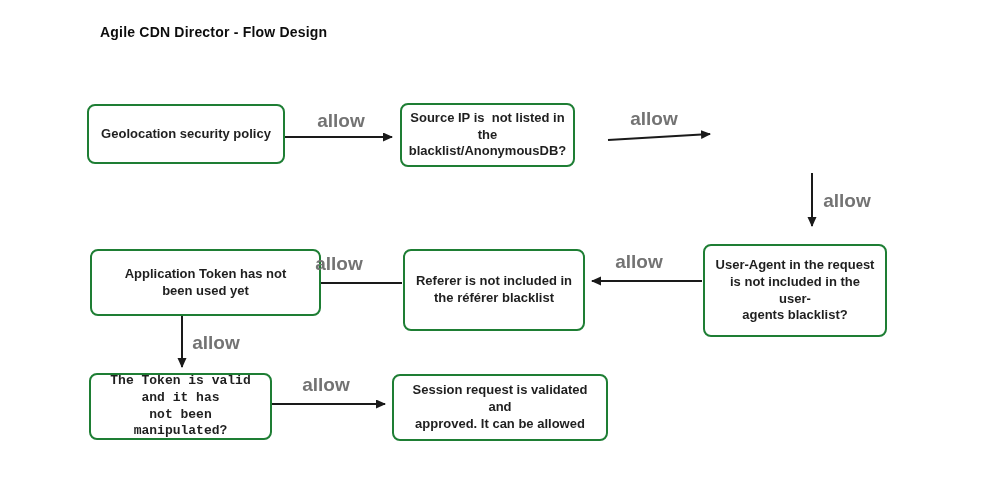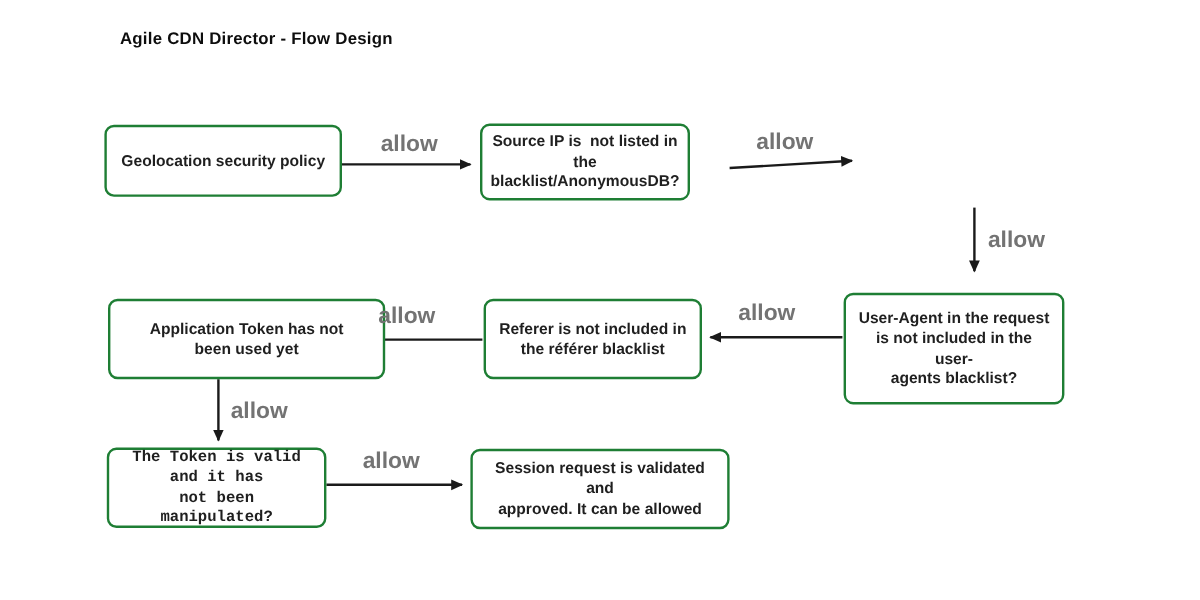--- a/index.html
+++ b/index.html
@@ -76,21 +76,21 @@
     <line x1="182" y1="316" x2="182" y2="367" marker-end="url(#ah)"></line>
     <line x1="272" y1="404" x2="385" y2="404" marker-end="url(#ah)"></line>
   </svg>
 
   <div class="node" style="left:87px;  top:104px; width:198px; height:60px;">Geolocation security policy</div>
   <div class="node" style="left:400px; top:103px; width:175px; height:64px;">Source IP is  not listed in the
 blacklist/AnonymousDB?</div>
   <div class="node" style="left:703px; top:232px; width:184px; height:93px;margin-top:12px;">User-Agent in the request
 is not included in the user-
 agents blacklist?</div>
-  <div class="node" style="left:403px; top:249px; width:182px; height:67px;">Referer is not included in
+  <div class="node" style="left:403px; top:249px; width:182px; height:82px;">Referer is not included in
 the référer blacklist</div>
   <div class="node" style="left:90px;  top:249px; width:231px; height:67px;">Application Token has not
 been used yet</div>
   <div class="node" style="left:89px;  top:373px; width:183px; height:67px;font-family:Liberation Mono, monospace;">The Token is valid and it has
 not been manipulated?</div>
   <div class="node" style="left:392px; top:374px; width:216px; height:67px;text-align:center;">Session request is validated and
 approved. It can be allowed</div>
 
   <div class="edge-label" style="left:341px; top:110px;">allow</div>
   <div class="edge-label" style="left:654px; top:108px;">allow</div>

